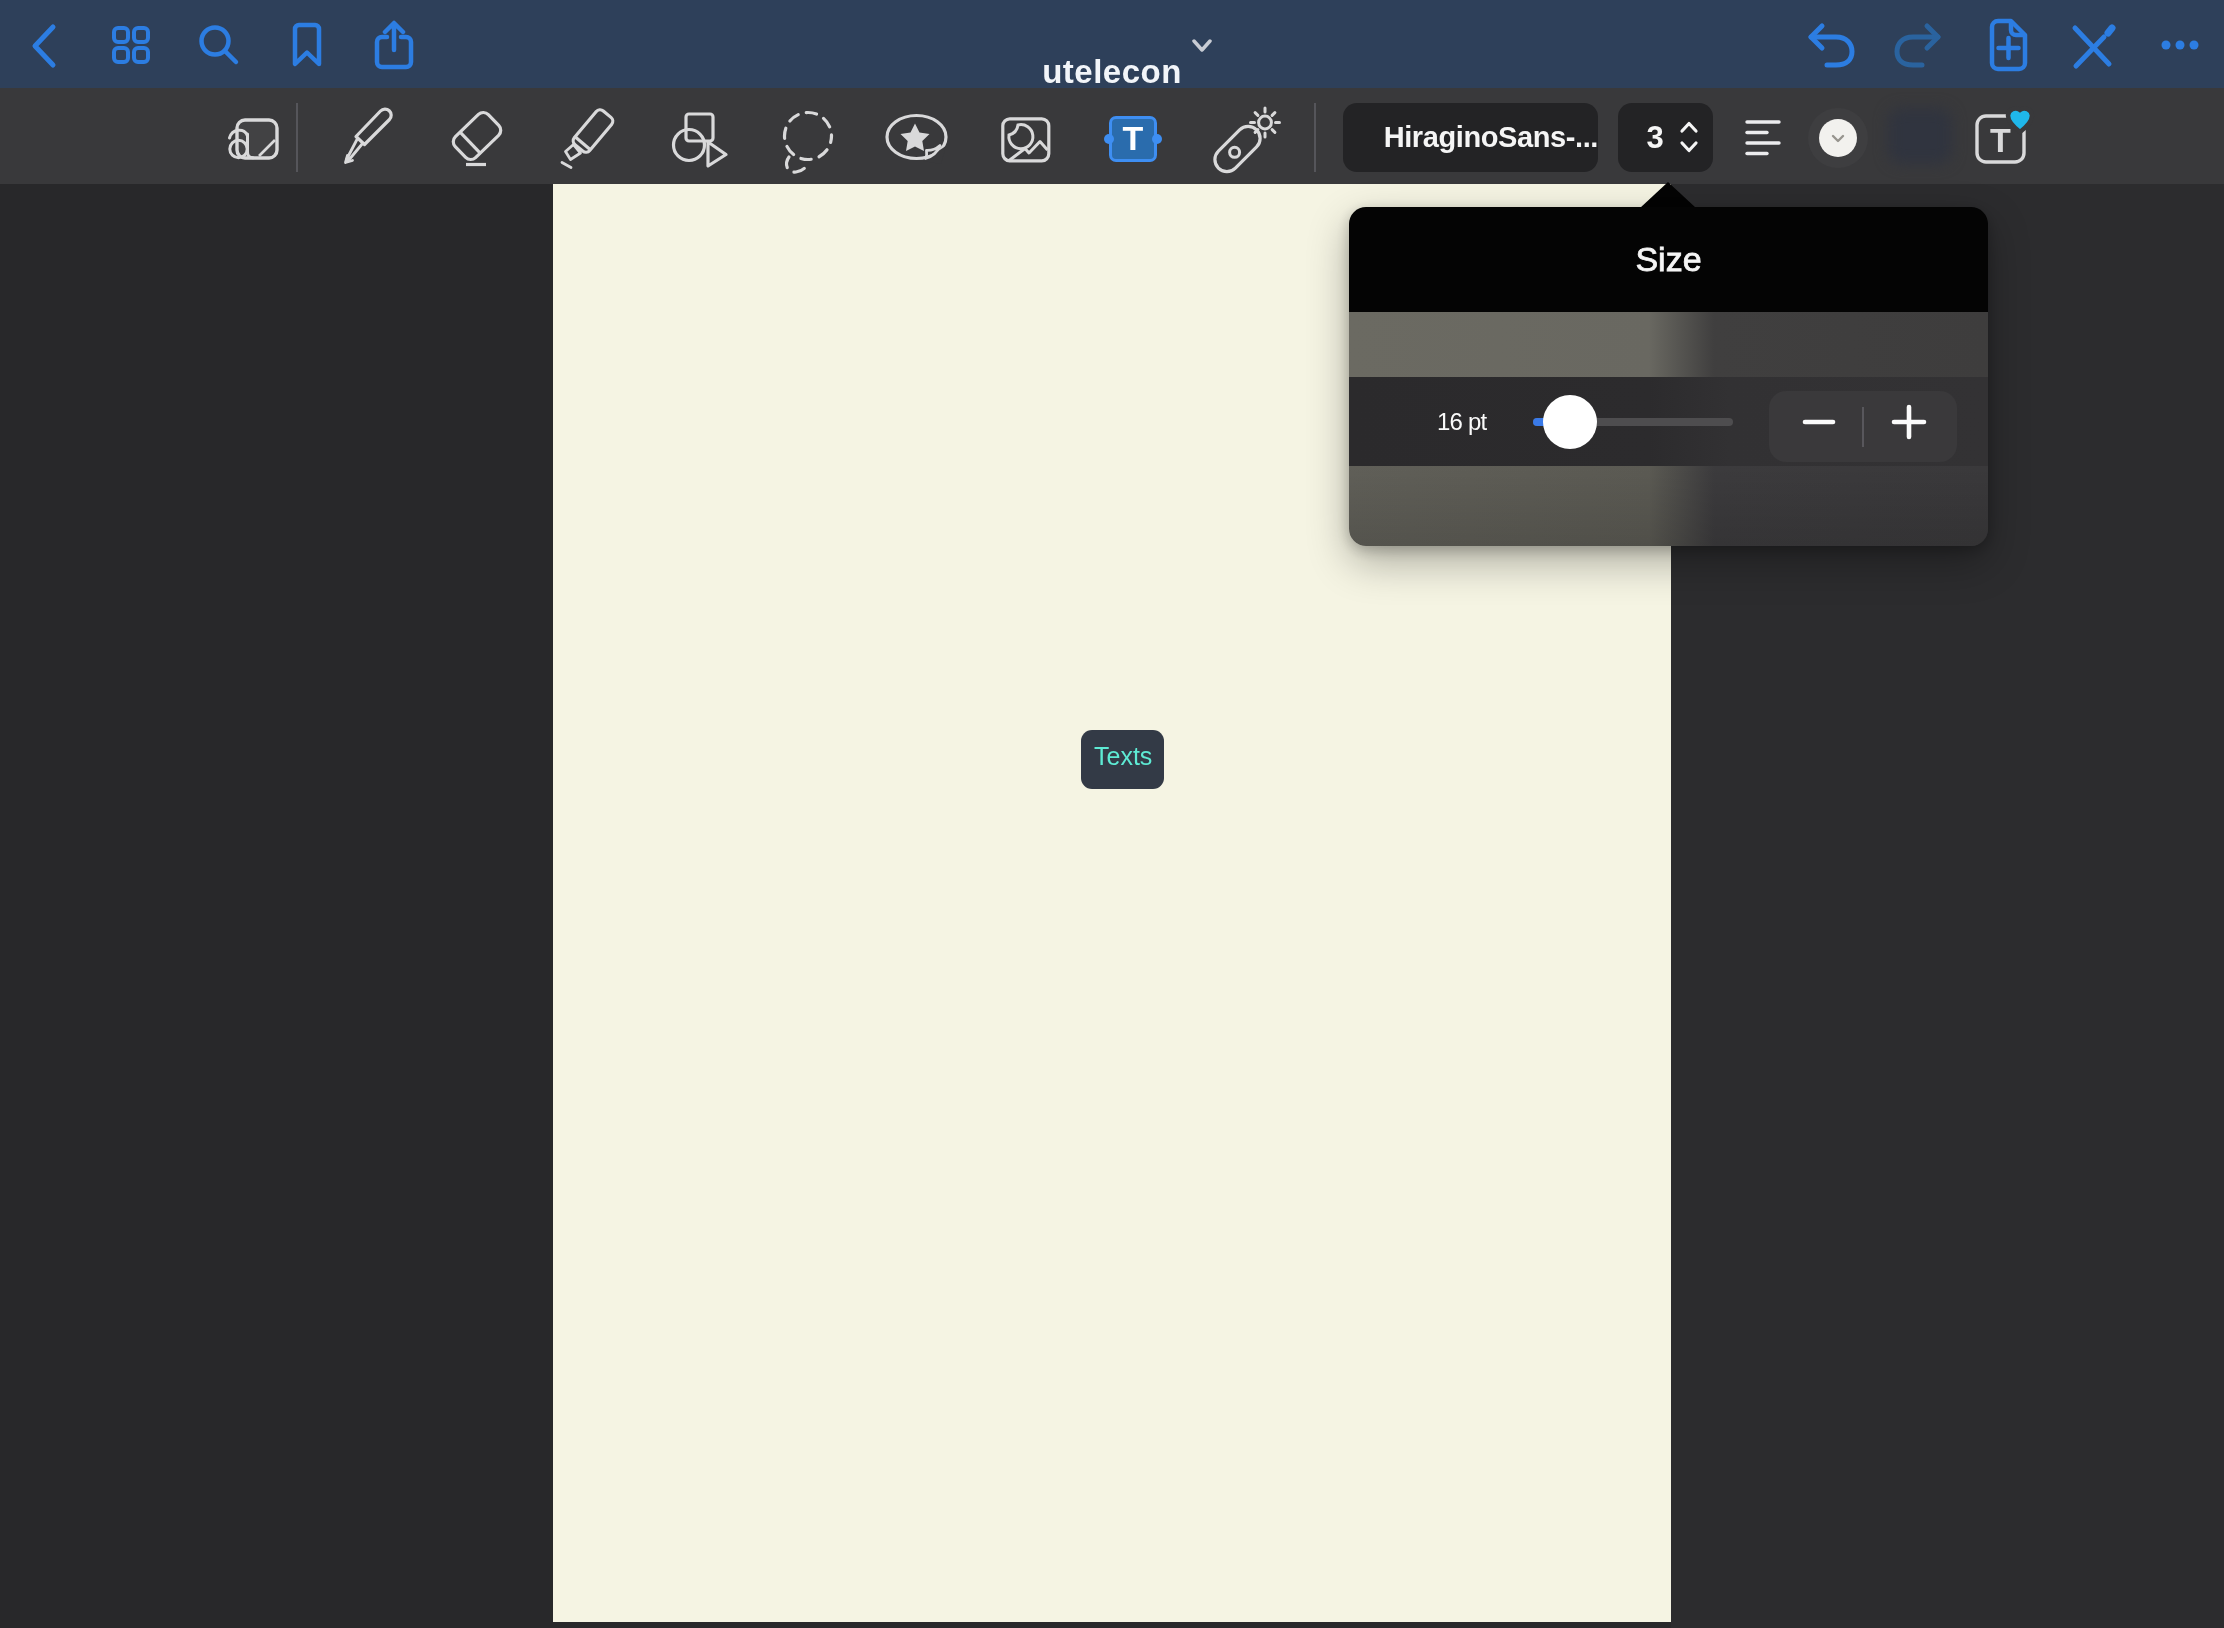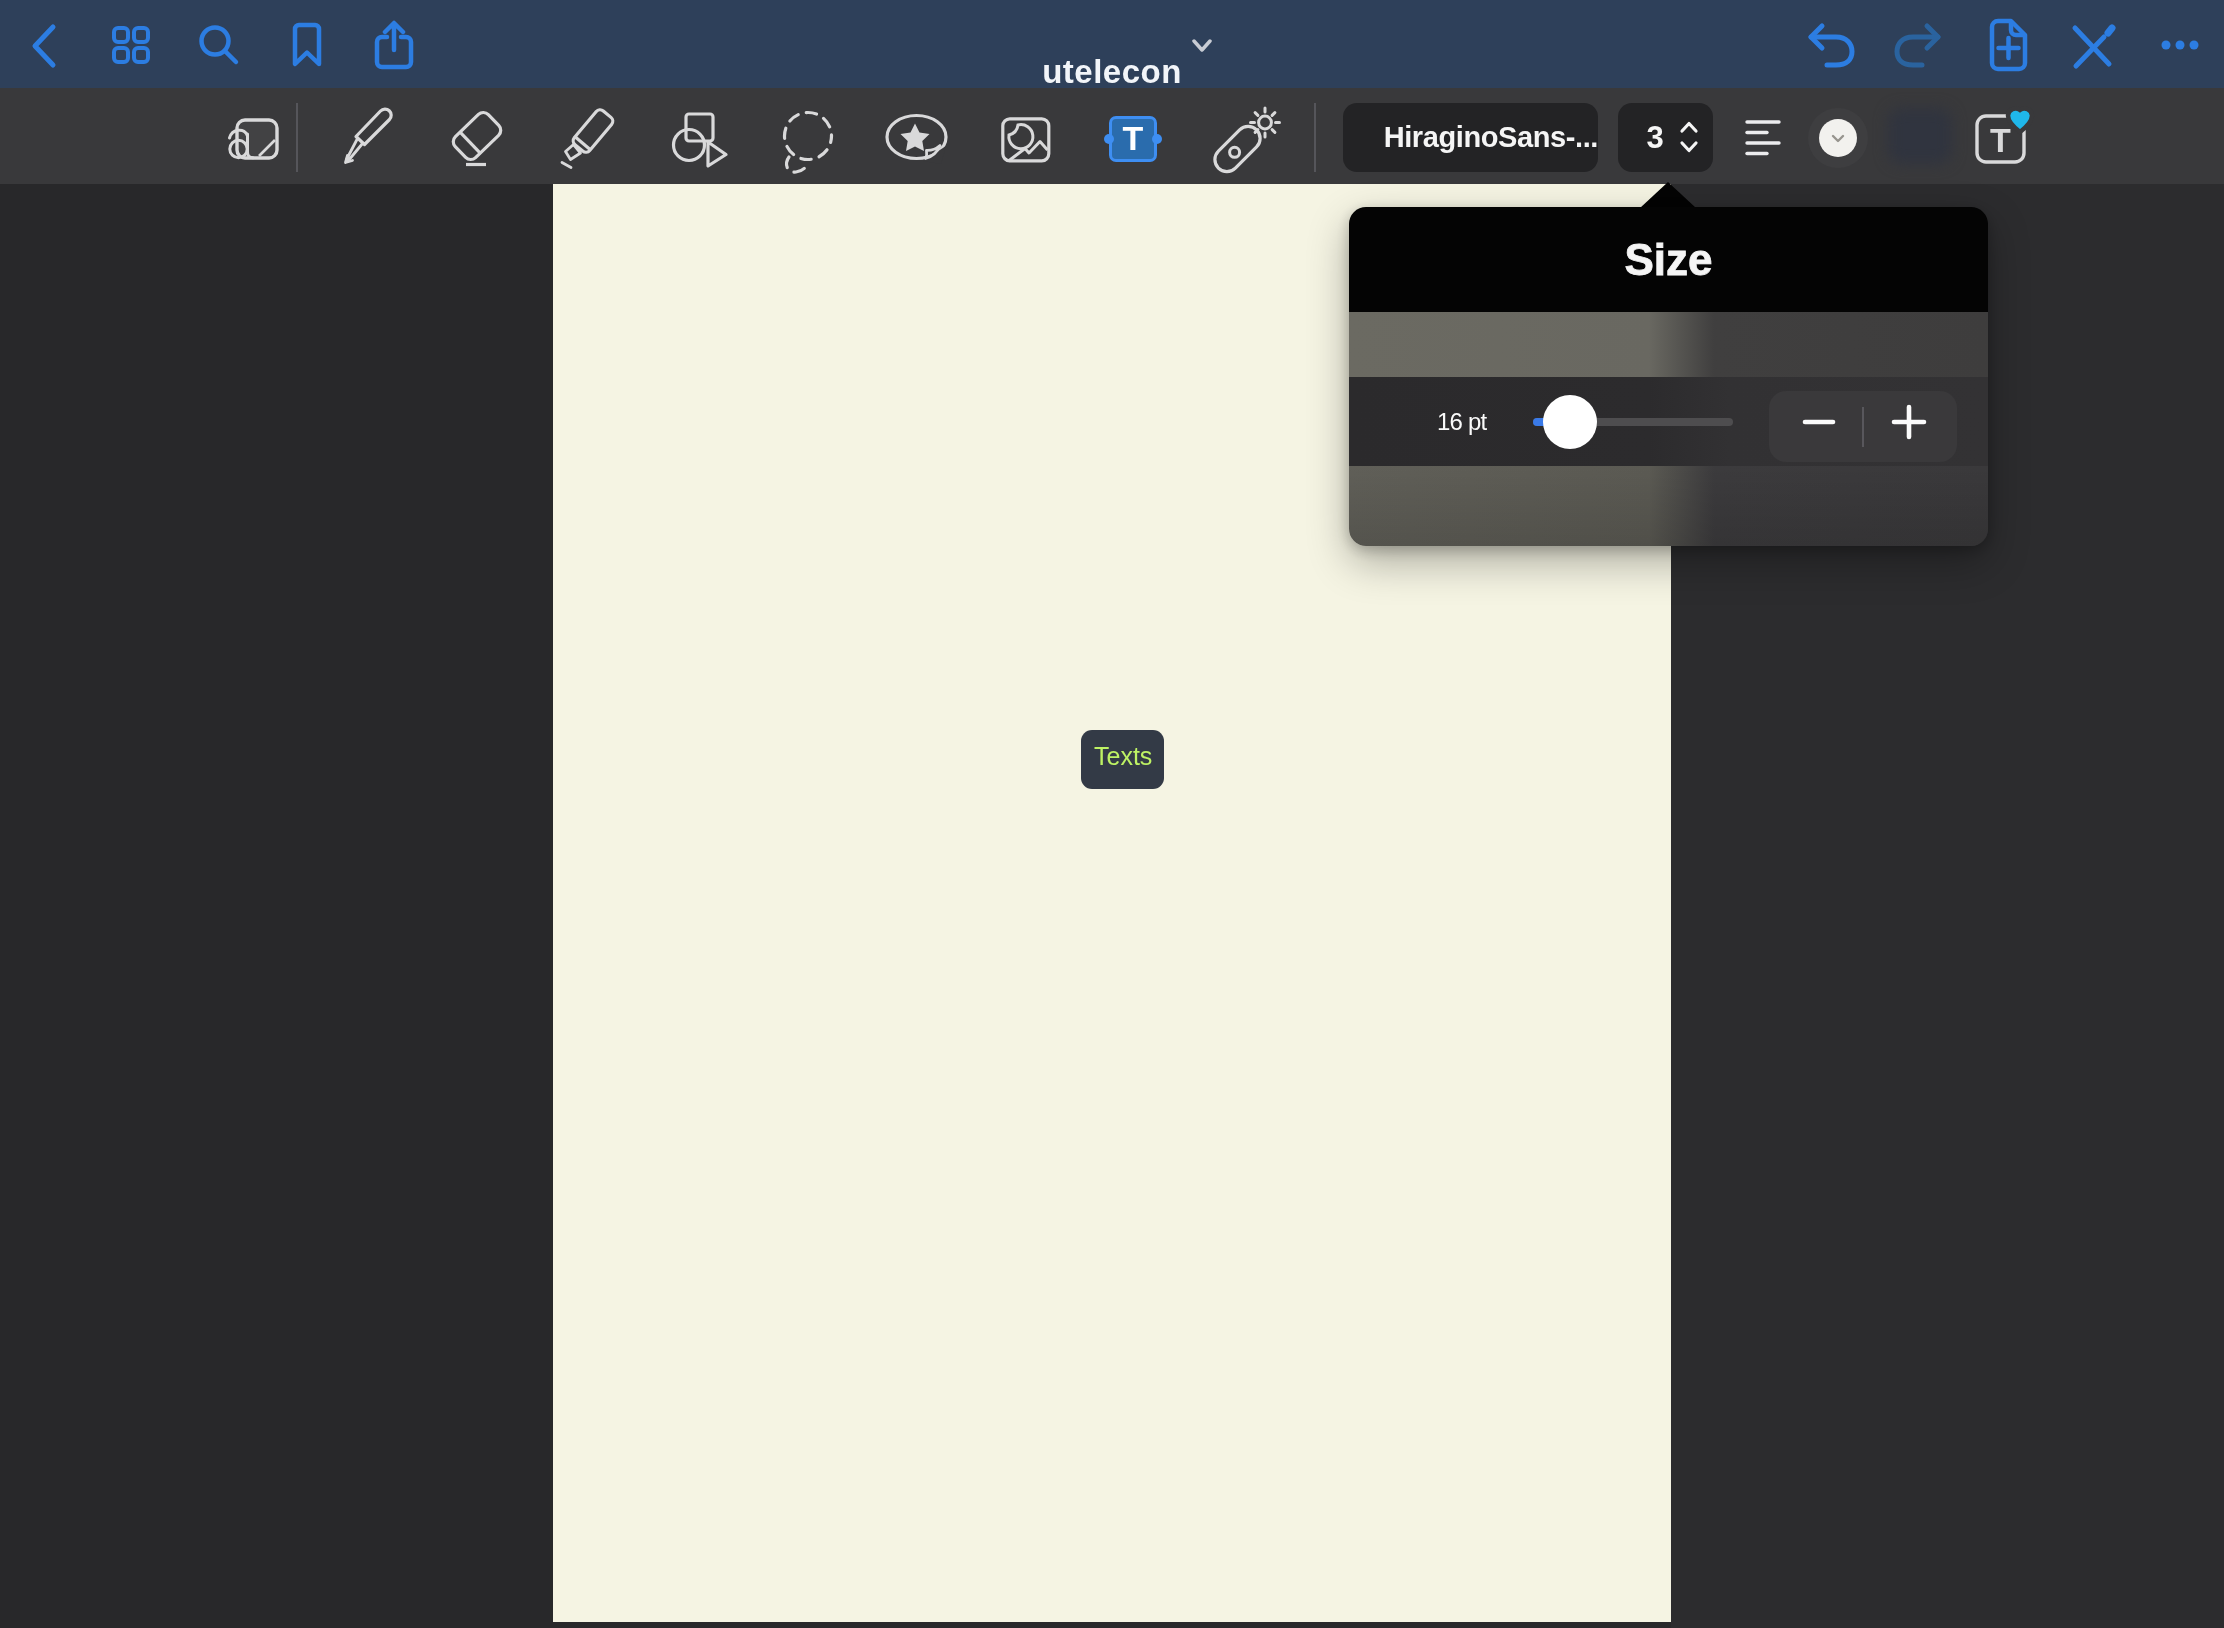--- a/index.html
+++ b/index.html
@@ -15,41 +15,41 @@
   .vsep{width:2px;background:#55555a;top:103px;height:69px;}
   
   #paper{left:553px;top:184px;width:1118px;height:1438px;background:#f5f4e3;}
   
   .darkbtn{background:#232325;border-radius:14px;top:103px;height:69px;}
   
   #popup{left:1349px;top:207px;width:639px;height:339px;border-radius:17px;overflow:hidden;
          box-shadow:0 16px 42px rgba(0,0,0,0.30), 0 4px 14px rgba(0,0,0,0.22);}
   #pop-head{left:0;top:0;width:639px;height:105px;background:#040404;}
   #pop-title{left:0;top:0;width:639px;height:105px;line-height:105px;text-align:center;transform:translateZ(0);
-             color:#f5f5f5;font-size:44px;font-weight:700;-webkit-text-stroke:0.8px #f5f5f5;}
+             color:#f5f5f5;font-size:34px;font-weight:400;-webkit-text-stroke:0.8px #f5f5f5;}
   #bandA{left:0;top:105px;width:639px;height:65px;
          background:linear-gradient(90deg,#6b6a62 0px,#696861 300px,#403f3f 365px,#3e3d3d 100%);}
   #rowB{left:0;top:170px;width:639px;height:89px;
         background:linear-gradient(90deg,#2b2a2c 0px,#2c2b2d 300px,#323133 380px,#333234 100%);}
   #bandC{left:0;top:259px;width:639px;height:80px;
          background:linear-gradient(90deg,#605f58 0px,#5b5a53 300px,#3c3b3d 365px,#3a393b 100%);}
   #bandC2{left:0;top:259px;width:639px;height:80px;
          background:linear-gradient(180deg,rgba(0,0,0,0) 0px,rgba(0,0,0,0.12) 100%);}
   #caret{left:1640px;top:182px;width:0;height:0;
          border-left:28px solid transparent;border-right:28px solid transparent;
          border-bottom:26px solid #040404;}
   #pt16{left:88px;top:0;height:77px;line-height:89px;color:#fafafa;font-size:24px;letter-spacing:-0.8px;transform:translateZ(0);}
   #track{left:184px;top:40.5px;width:200px;height:8px;border-radius:4px;background:#4e4d4f;}
   #trackblue{left:184px;top:40.5px;width:40px;height:8px;border-radius:4px;background:#3a7ae8;}
   #knob{left:194px;top:17.5px;width:54px;height:54px;border-radius:50%;background:#ffffff;}
   #seg{left:420px;top:14px;width:188px;height:71px;border-radius:17px;background:#3a393b;}
   #segdiv{left:513px;top:30px;width:2px;height:40px;background:#58575c;}
   
   #chip{left:1081px;top:730px;width:83px;height:59px;border-radius:11px;background:#333a46;}
-  #chip span{position:absolute;left:13px;top:12px;color:#bef264;font-size:25px;transform:translateZ(0);}
+  #chip span{position:absolute;left:13px;top:12px;color:#5eead4;font-size:25px;transform:translateZ(0);}
   svg{position:absolute;overflow:visible;}
   .faintpanel{left:1888px;top:108px;width:64px;height:56px;border-radius:14px;background:#30343f;filter:blur(7px);}
 </style>
 </head>
 <body>
 <div class="abs" id="navbar"></div>
 <div class="abs" id="toolbar"></div>
 <div class="abs" id="rightcanvas" style="left:1671px;top:184px;width:553px;height:1444px;background:#2c2c2e;"></div>
 <div class="abs" id="paper"></div>
 <div class="abs" id="title">utelecon</div>

